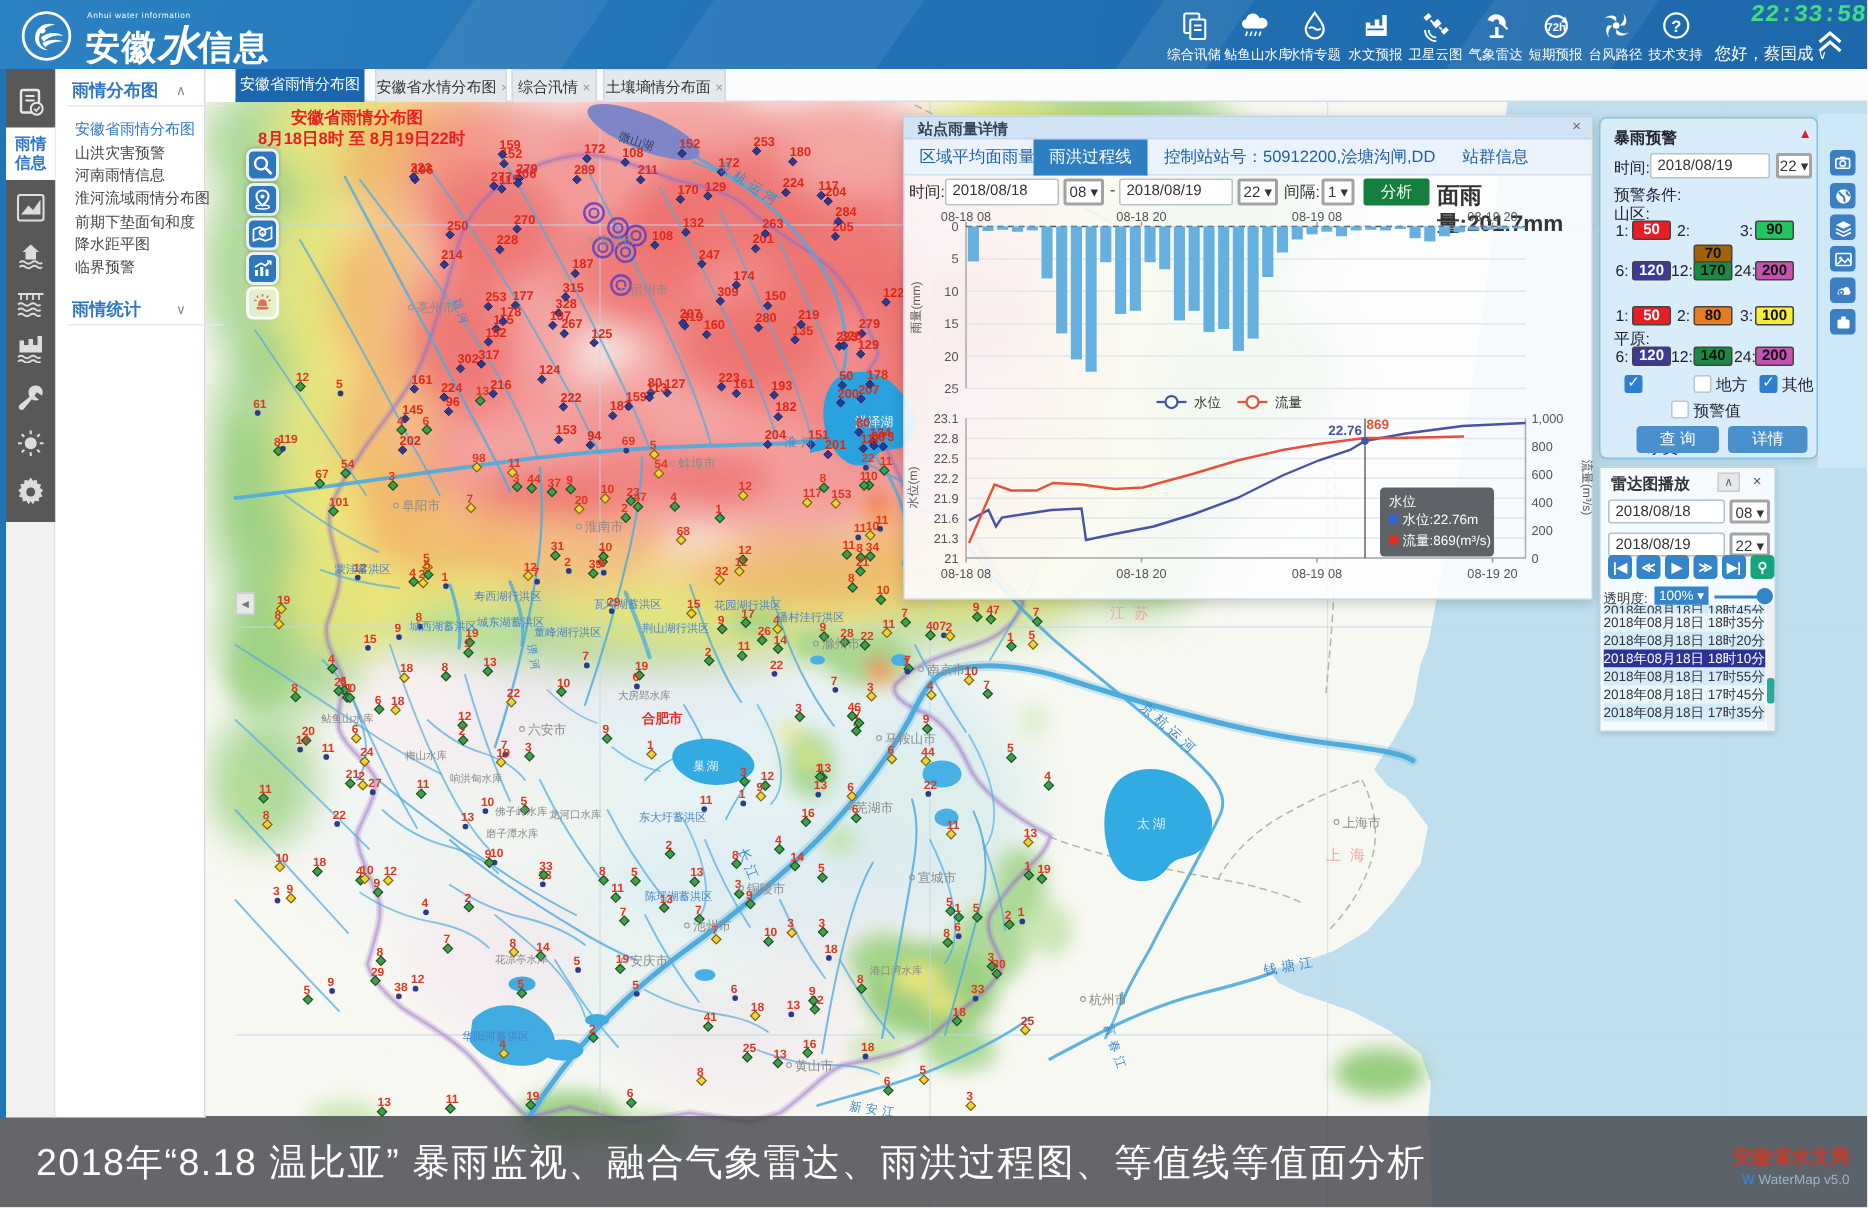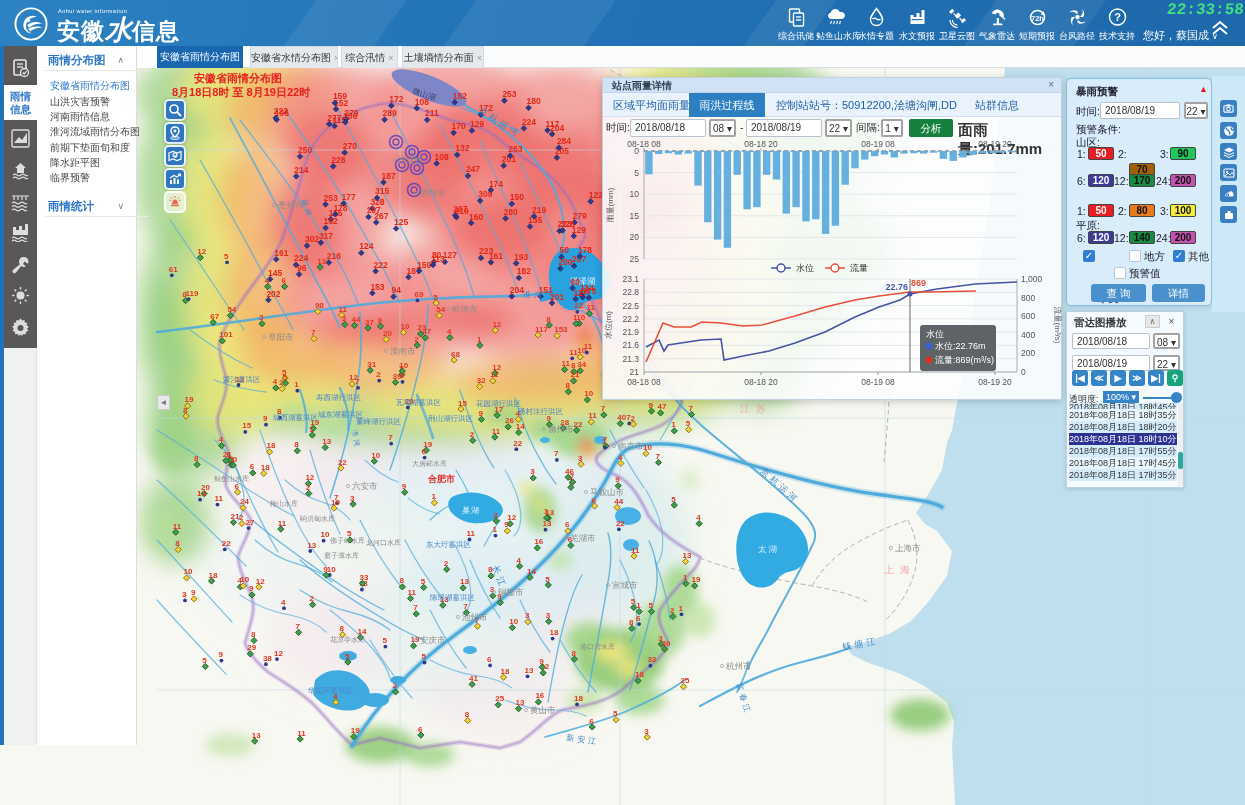--- a/index.html
+++ b/index.html
@@ -1367,20 +1367,25 @@
   <div class="abs dbtn" style="top:185px;"><svg width="12" height="12" viewBox="0 0 12 12" style="margin-top:2.5px;">
         <path d="M2,8 C2,5.5 4,4 6,4.5 C7,2.5 10,3 10,5.5 C11,6 11,8 9.5,8.5 L3,8.5 Z" fill="#fff"></path>
         <circle cx="4.5" cy="7" r="1.8" fill="#3a7fc1"></circle>
         <circle cx="4.5" cy="7" r="0.7" fill="#fff"></circle>
       </svg></div>
   <div class="abs dbtn" style="top:206px;"><svg width="12" height="12" viewBox="0 0 12 12" style="margin-top:2.5px;">
         <rect x="2" y="4" width="8" height="6" rx="1" fill="#fff"></rect>
         <rect x="4.5" y="2" width="3" height="2.5" fill="#fff"></rect>
       </svg></div>
 
+  <div class="abs" id="bbar">
+    <span class="big">2018年“8.18 温比亚”  暴雨监视、融合气象雷达、雨洪过程图、等值线等值面分析</span>
+    <span class="org">安徽省水文局</span>
+    <span class="wm"><b style="color:#3a7fd0;">W</b> WaterMap v5.0</span>
+  </div>
 
   <div class="abs" id="hdr">
     <div class="wave" style="left:300px;"></div>
     <div class="wave" style="left:460px;width:140px;"></div>
     <div class="wave" style="left:760px;width:60px;"></div>
     <div class="wave" style="left:980px;width:110px;"></div>
     <svg id="logo" viewBox="0 0 36 36">
         <circle cx="18" cy="18" r="16.5" fill="none" stroke="#fff" stroke-width="2"></circle>
         <path d="M24,10 C18,8 11,11 10,18 C9,24 14,28 19,28 C14,26 12,22 13,18 C14,13 19,11 24,10 Z" fill="#fff"></path>
         <path d="M14,19 C19,15 26,15 30,18 C26,17 20,18 16,22 Z" fill="#fff"></path>

